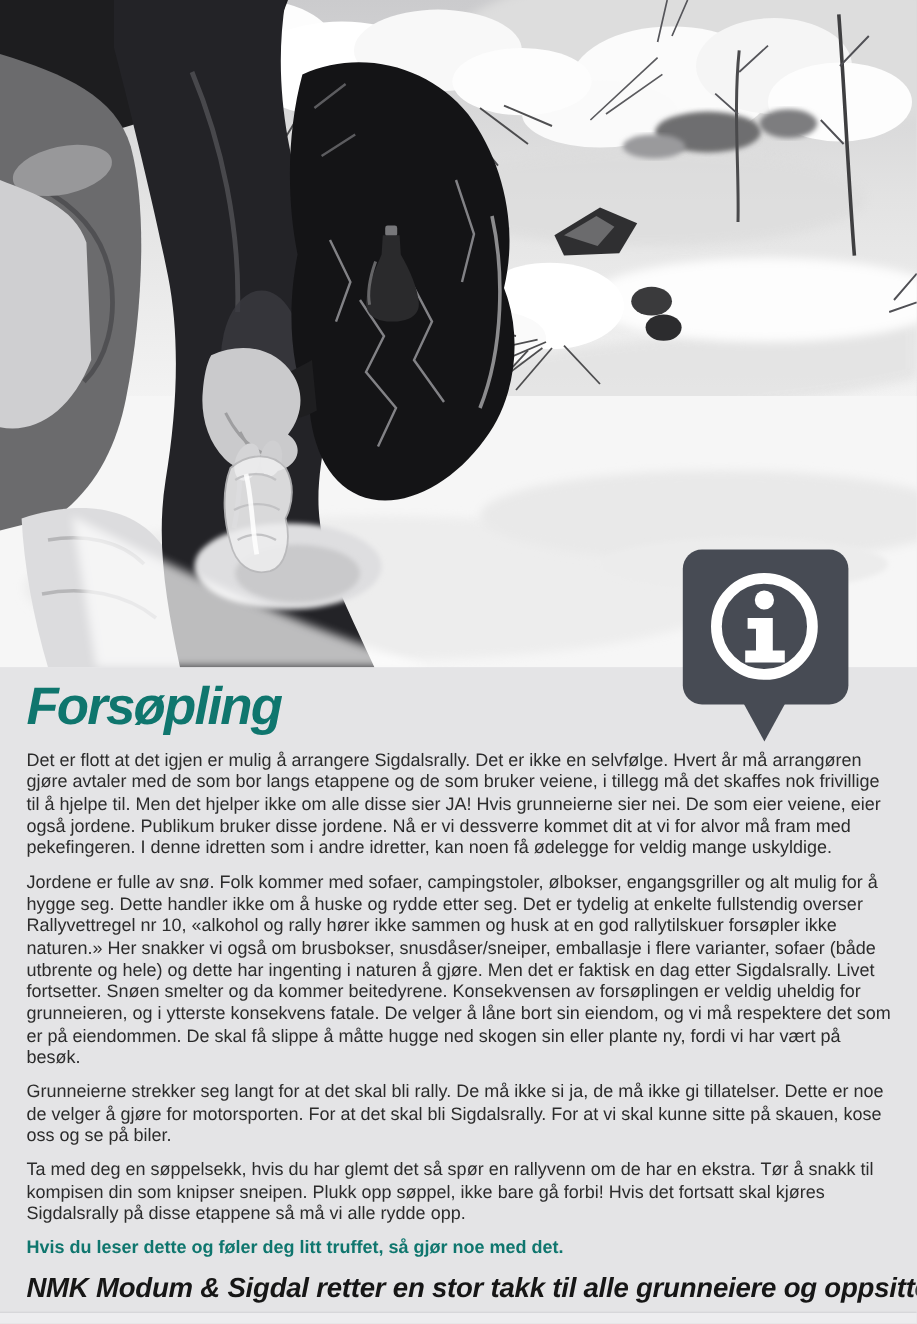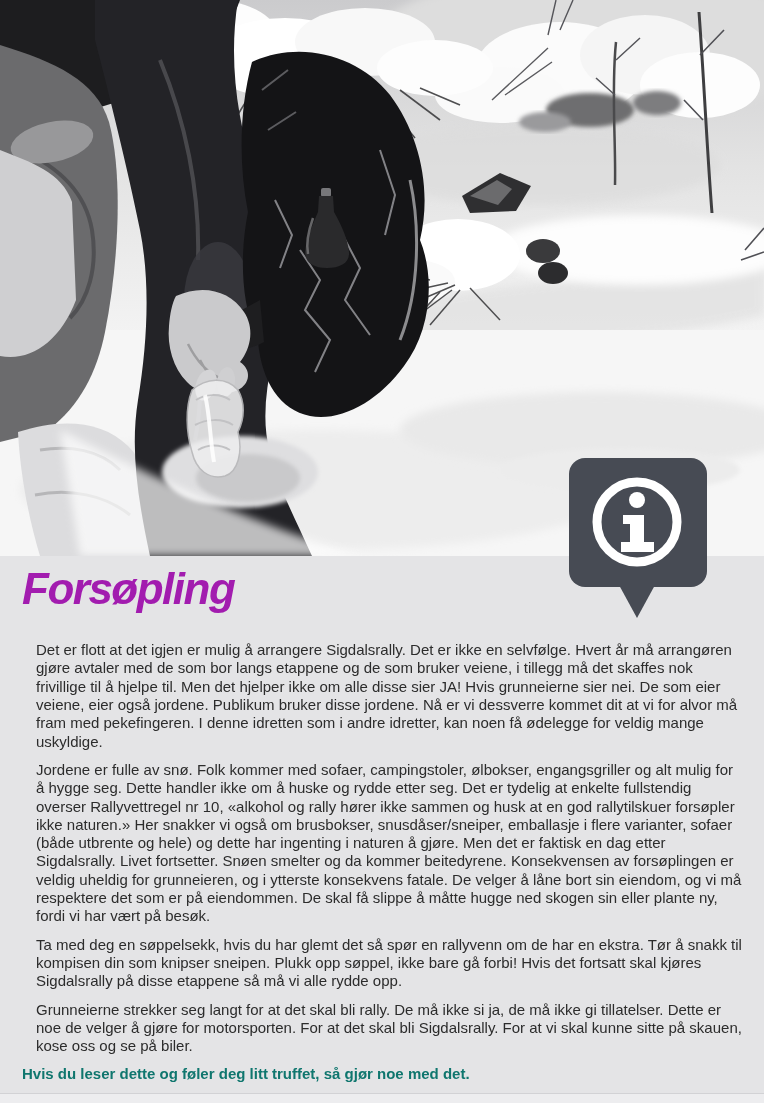--- a/index.html
+++ b/index.html
@@ -29,26 +29,26 @@
   
   .content {
     position: absolute; top: 566px; left: 22px;
     width: 723px;
     color: #2c2c2c;
   }
   .content h1 {
     font-style: italic; font-weight: 700;
     font-size: 44px; line-height: 1.05;
     letter-spacing: -1.5px;
-    color: #a21caf;
-    margin: 0 0 29px 0;
+    color: #0f766e;
+    margin: 0 0 13px 0;
   }
   .content p {
     font-size: 15px; line-height: 1.22;
-    margin: 0 0 10px 14px;
+    margin: 0 0 10px 0;
   }
   .content p.emphasis { font-weight: 700; margin: 3px 0 12px 0; color: #0f766e; }
   .footer-line {
     font-style: italic; font-weight: 700;
     font-size: 23px; line-height: 1.1;
     letter-spacing: -0.2px;
     color: #161616;
     margin-top: 11px;
     white-space: nowrap;
   }
@@ -192,20 +192,20 @@
       <circle cx="71" cy="67" r="40" stroke="#ffffff" stroke-width="9" fill="none"></circle>
       <circle cx="71" cy="45" r="8" fill="#ffffff"></circle>
       <path d="M57,60 L78,60 L78,87 L88,87 L88,97 L55,97 L55,87 L64,87 L64,69 L57,69 Z" fill="#ffffff"></path>
     </svg>
   </div>
 
   <div class="content">
     <h1>Forsøpling</h1>
     <p>Det er flott at det igjen er mulig å arrangere Sigdalsrally. Det er ikke en selvfølge. Hvert år må arrangøren gjøre avtaler med de som bor langs etappene og de som bruker veiene, i tillegg må det skaffes nok frivillige til å hjelpe til. Men det hjelper ikke om alle disse sier JA! Hvis grunneierne sier nei. De som eier veiene, eier også jordene. Publikum bruker disse jordene. Nå er vi dessverre kommet dit at vi for alvor må fram med pekefingeren. I denne idretten som i andre idretter, kan noen få ødelegge for veldig mange uskyldige.</p>
     <p>Jordene er fulle av snø. Folk kommer med sofaer, campingstoler, ølbokser, engangsgriller og alt mulig for å hygge seg. Dette handler ikke om å huske og rydde etter seg. Det er tydelig at enkelte fullstendig overser Rallyvettregel nr 10, «alkohol og rally hører ikke sammen og husk at en god rallytilskuer forsøpler ikke naturen.» Her snakker vi også om brusbokser, snusdåser/sneiper, emballasje i flere varianter, sofaer (både utbrente og hele) og dette har ingenting i naturen å gjøre. Men det er faktisk en dag etter Sigdalsrally. Livet fortsetter. Snøen smelter og da kommer beitedyrene. Konsekvensen av forsøplingen er veldig uheldig for grunneieren, og i ytterste konsekvens fatale. De velger å låne bort sin eiendom, og vi må respektere det som er på eiendommen. De skal få slippe å måtte hugge ned skogen sin eller plante ny, fordi vi har vært på besøk.</p>
+    <p>Grunneierne strekker seg langt for at det skal bli rally. De må ikke si ja, de må ikke gi tillatelser. Dette er noe de velger å gjøre for motorsporten. For at det skal bli Sigdalsrally. For at vi skal kunne sitte på skauen, kose oss og se på biler.</p>
     <p>Ta med deg en søppelsekk, hvis du har glemt det så spør en rallyvenn om de har en ekstra. Tør å snakk til kompisen din som knipser sneipen. Plukk opp søppel, ikke bare gå forbi! Hvis det fortsatt skal kjøres Sigdalsrally på disse etappene så må vi alle rydde opp.</p>
-    <p>Grunneierne strekker seg langt for at det skal bli rally. De må ikke si ja, de må ikke gi tillatelser. Dette er noe de velger å gjøre for motorsporten. For at det skal bli Sigdalsrally. For at vi skal kunne sitte på skauen, kose oss og se på biler.</p>
     <p class="emphasis">Hvis du leser dette og føler deg litt truffet, så gjør noe med det.</p>
     <div class="footer-line">NMK Modum &amp; Sigdal retter en stor takk til alle grunneiere og oppsittere!</div>
   </div>
 
   <div class="page-edge"></div>
 </div>
 
 </body></html>

